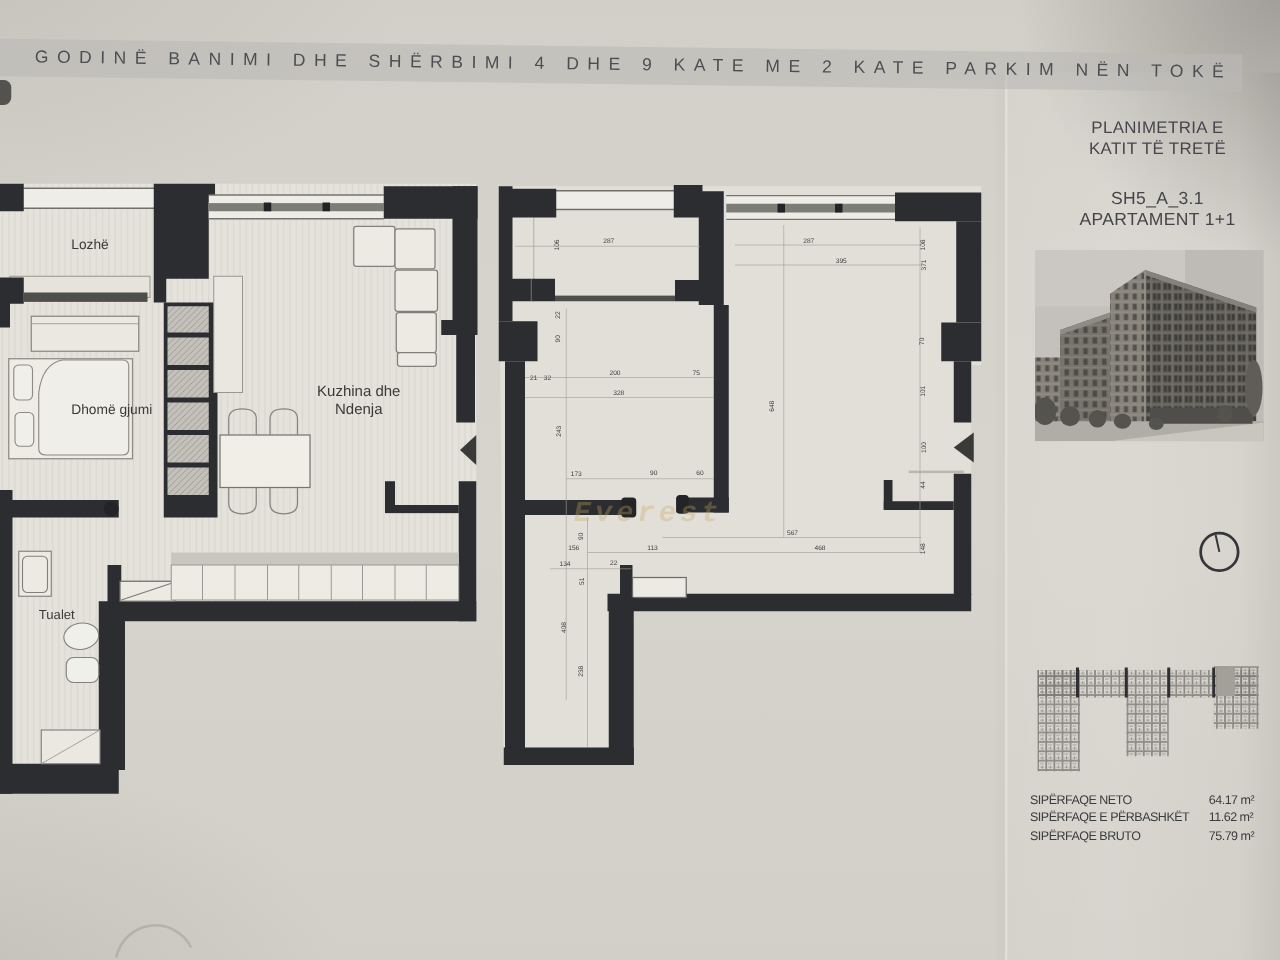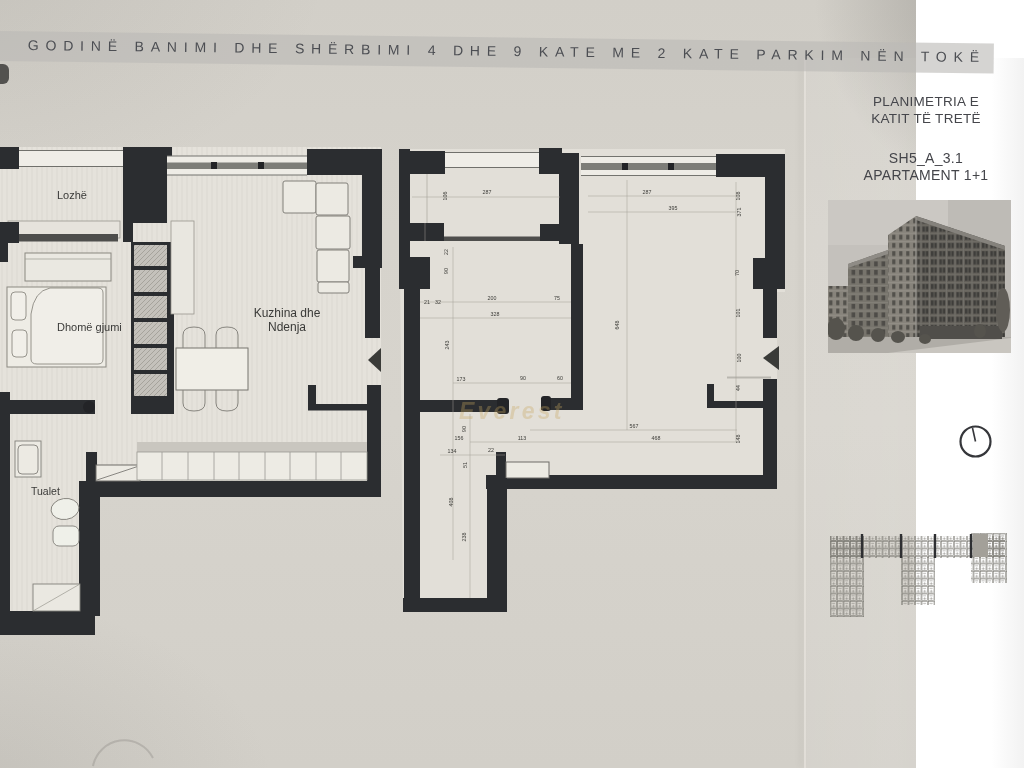--- a/index.html
+++ b/index.html
@@ -1,17 +1,17 @@
 <!DOCTYPE html>
 <html><head>
 <meta charset="utf-8">
 <style>
   html,body{margin:0;padding:0;width:1024px;height:768px;overflow:hidden;
     font-family:"Liberation Sans",sans-serif;}
-  #page{position:absolute;left:0;top:0;width:916px;height:768px;
+  #page{position:absolute;left:0;top:0;width:1024px;height:768px;
     background:
       radial-gradient(circle 300px at 1030px -10px, rgba(88,86,82,0.42), rgba(88,86,82,0) 72%),
       radial-gradient(ellipse 520px 330px at -60px -40px, rgba(110,108,103,0.13), rgba(110,108,103,0) 75%),
       radial-gradient(ellipse 420px 260px at -40px 790px, rgba(110,108,103,0.14), rgba(110,108,103,0) 75%),
       linear-gradient(180deg, #d2cfc8 0%, #d6d3cc 30%, #d7d4cd 55%, #d2cfc8 100%);}
   .abs{position:absolute;}
   svg{display:block;}
   .dim{font-size:5.3px;fill:#3c3c38;font-family:"Liberation Sans",sans-serif;}
   .lbl{fill:#3a3a38;font-family:"Liberation Sans",sans-serif;}
 </style>
@@ -398,21 +398,29 @@
 <g stroke="#2e2f32" stroke-width="2.4">
 <line x1="38" y1="8" x2="38" y2="32"></line>
 <line x1="77" y1="8" x2="77" y2="32"></line>
 <line x1="111" y1="8" x2="111" y2="32"></line>
 <line x1="147" y1="8" x2="147" y2="32"></line>
 </g>
 
 <rect x="149" y="8" width="15" height="23" fill="#a3a099"></rect>
 </svg>
 
-
-
-<div class="abs" style="left:459px;top:398px;width:200px;font-size:23px;font-weight:bold;font-style:italic;font-family:Liberation Sans, sans-serif;color:rgba(199,166,95,0.33);letter-spacing:3.2px;">Everest</div>
+<div class="abs" style="left:824px;top:634px;width:200px;font-size:10px;line-height:14.4px;color:#3b3c40;letter-spacing:-0.4px;white-space:nowrap;">
+
+  <div style="position:relative;">SIPËRFAQE NETO<span style="position:absolute;left:143px;">64.17 m²</span></div>
+
+  <div style="position:relative;">SIPËRFAQE E PËRBASHKËT<span style="position:absolute;left:143px;">11.62 m²</span></div>
+
+  <div style="position:relative;">SIPËRFAQE BRUTO<span style="position:absolute;left:143px;">75.79 m²</span></div>
+</div>
+
+
+<div class="abs" style="left:459px;top:398px;width:200px;font-size:23px;font-weight:bold;font-style:italic;font-family:Liberation Mono, monospace;color:rgba(199,166,95,0.33);letter-spacing:3.2px;">Everest</div>
 
 <svg class="abs" style="left:85px;top:728px" width="90" height="40" viewBox="0 0 90 40">
   <path d="M8,38 A32,32 0 0 1 68,30" fill="none" stroke="rgba(110,108,102,0.25)" stroke-width="2"></path>
 </svg>
 
 </div>
 
 </body></html>

